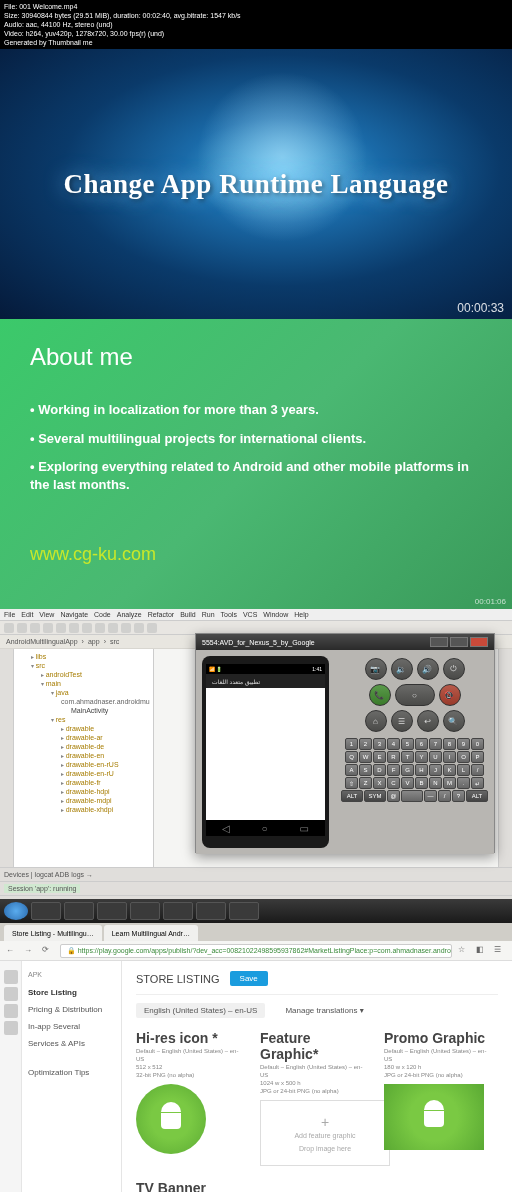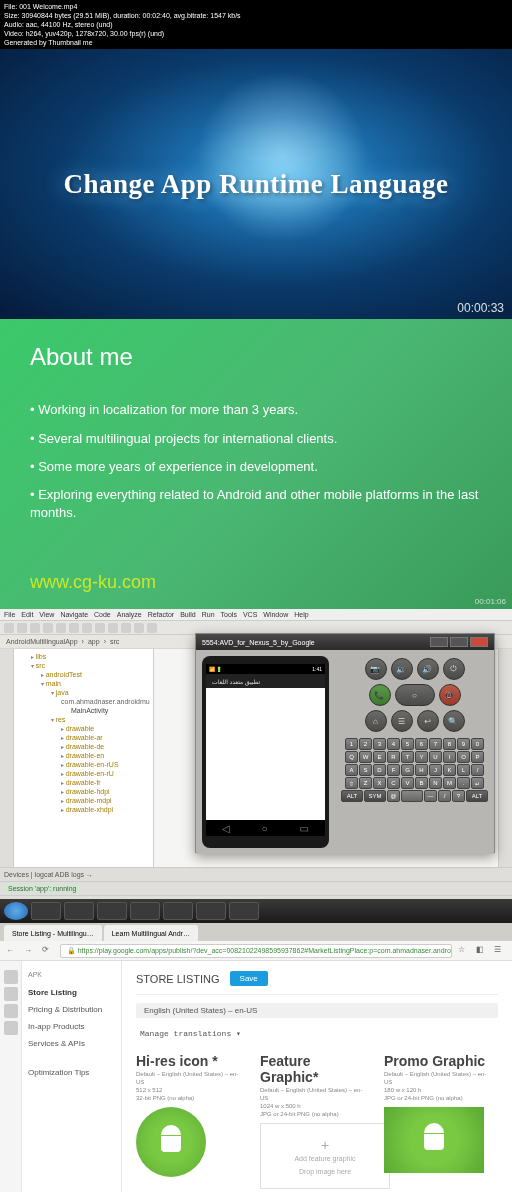--- a/index.html
+++ b/index.html
@@ -11,21 +11,21 @@
 
 .slide-blue { height: 270px; background: radial-gradient(ellipse at 55% 45%, #4fb8e8 0%, #1a6aa8 25%, #0a3a6a 55%, #051a3a 100%); position: relative; display: flex; align-items: center; justify-content: center; overflow: hidden; }
 .slide-blue::before { content: ''; position: absolute; width: 200px; height: 200px; background: radial-gradient(circle, rgba(180,230,255,0.6) 0%, transparent 60%); left: 55%; top: 40%; transform: translate(-50%,-50%); }
 .slide-blue-title { color: #fff; font-size: 27px; font-weight: bold; text-shadow: 0 0 20px rgba(120,200,255,0.8), 2px 2px 4px rgba(0,0,0,0.5); z-index: 2; font-family: Liberation Serif, serif; letter-spacing: 0.5px; }
 .slide-blue .timestamp { position: absolute; bottom: 4px; right: 8px; color: #fff; font-size: 12px; opacity: 0.85; }
 
 
 .slide-green { height: 290px; background: linear-gradient(135deg, #3bc96a 0%, #4ab872 50%, #3a9a5a 100%); padding: 24px 30px; color: #fff; position: relative; }
 .slide-green h2 { font-size: 24px; font-weight: normal; margin-bottom: 30px; }
 .slide-green ul { list-style: none; }
-.slide-green li { font-size: 13px; margin-bottom: 10px; line-height: 1.4; }
+.slide-green li { font-size: 13px; margin-bottom: 10px; line-height: 1.4; font-weight: bold; }
 .slide-green li::before { content: '• '; }
 .watermark { color: #c8e82a; font-size: 18px; text-align: left; margin-top: 50px; }
 .slide-green .timestamp { position: absolute; bottom: 3px; right: 6px; color: #fff; font-size: 8px; opacity: 0.7; }
 
 
 .ide { height: 290px; background: #e8e8e6; font-size: 7px; position: relative; overflow: hidden; }
 .ide-menubar { height: 12px; background: #efefef; border-bottom: 1px solid #ccc; display: flex; padding: 0 4px; gap: 6px; align-items: center; font-size: 7px; color: #333; }
 .ide-toolbar { height: 14px; background: #e8e6e2; border-bottom: 1px solid #ccc; display: flex; align-items: center; padding: 0 4px; gap: 3px; }
 .ide-toolbar .icon { width: 10px; height: 10px; background: #d0d0ce; border-radius: 2px; }
 .ide-breadcrumb { height: 14px; background: #e8e6e0; border-bottom: 1px solid #d8d6d0; display: flex; align-items: center; padding: 0 6px; font-size: 7px; color: #555; gap: 4px; }
@@ -92,23 +92,23 @@
 .console-rail { width: 22px; background: #f5f5f5; border-right: 1px solid #e5e5e5; padding-top: 6px; }
 .console-rail .ricon { width: 14px; height: 14px; margin: 3px auto; background: #ccc; border-radius: 2px; }
 .console-sidebar { width: 100px; border-right: 1px solid #e5e5e5; padding: 10px 6px; }
 .console-sidebar .section { font-size: 7px; color: #888; text-transform: uppercase; margin-bottom: 6px; }
 .console-sidebar .navitem { font-size: 8px; color: #555; padding: 4px 0; }
 .console-sidebar .navitem.active { color: #333; font-weight: bold; }
 .console-main { flex: 1; padding: 10px 14px; }
 .console-header { display: flex; align-items: center; gap: 10px; margin-bottom: 8px; padding-bottom: 8px; border-bottom: 1px solid #eee; }
 .console-header h3 { font-size: 11px; color: #444; text-transform: uppercase; font-weight: normal; }
 .console-header .save-btn { background: #1a9cde; color: #fff; padding: 3px 10px; font-size: 8px; border-radius: 2px; }
-.console-langbar { display: flex; gap: 8px; margin-bottom: 12px; font-size: 8px; flex-direction: column; }
+.console-langbar { display: flex; gap: 16px; margin-bottom: 12px; font-size: 8px; }
 .console-langbar .lang { background: #f0f0f0; padding: 3px 8px; border-radius: 2px; color: #555; }
-.console-langbar .manage { color: #555; padding: 3px 4px; font-family: Liberation Mono, monospace; }
+.console-langbar .manage { color: #555; padding: 3px 4px; }
 .assets { display: flex; gap: 14px; flex-wrap: wrap; }
 .asset { width: 110px; }
 .asset-title { font-size: 14px; font-weight: bold; color: #444; margin-bottom: 2px; }
 .asset-meta { font-size: 6px; color: #888; line-height: 1.3; margin-bottom: 4px; }
 .asset-box { border: 1px solid #ddd; display: flex; flex-direction: column; align-items: center; justify-content: center; color: #aaa; font-size: 7px; }
 .asset-box.icon { width: 70px; height: 70px; background: radial-gradient(circle at center, #7ac943 40%, #5aa933 100%); border-radius: 50%; border: none; position: relative; }
 .android-robot { width: 30px; height: 34px; position: relative; }
 .android-robot .head { width: 20px; height: 10px; background: #fff; border-radius: 10px 10px 0 0; margin: 0 auto; }
 .android-robot .body { width: 20px; height: 16px; background: #fff; margin: 1px auto 0; border-radius: 0 0 4px 4px; }
 .asset-box.feature { width: 130px; height: 66px; }
@@ -129,21 +129,20 @@
 <div class="slide-blue">
   <div class="slide-blue-title">Change App Runtime Language</div>
   <div class="timestamp">00:00:33</div>
 </div>
 
 <div class="slide-green">
   <h2>About me</h2>
   <ul>
     <li>Working in localization for more than 3 years.</li>
     <li>Several multilingual projects for international clients.</li>
-    <li>Some more years of experience in development.</li>
     <li>Exploring everything related to Android and other mobile platforms in the last months.</li>
   </ul>
   <div class="watermark">www.cg-ku.com</div>
   <div class="timestamp">00:01:06</div>
 </div>
 
 <div class="ide">
   <div class="ide-menubar">
     <span>File</span>
     <span>Edit</span>
@@ -361,21 +360,21 @@
     <div class="console-rail">
       <div class="ricon"></div>
       <div class="ricon"></div>
       <div class="ricon"></div>
       <div class="ricon"></div>
     </div>
     <div class="console-sidebar">
       <div class="section">APK</div>
       <div class="navitem active">Store Listing</div>
       <div class="navitem">Pricing &amp; Distribution</div>
-      <div class="navitem">In-app Products</div>
+      <div class="navitem">In-app Several</div>
       <div class="navitem">Services &amp; APIs</div>
       <div style="height:12px"></div>
       <div class="navitem">Optimization Tips</div>
     </div>
     <div class="console-main">
       <div class="console-header">
         <h3>STORE LISTING</h3>
         <span class="save-btn">Save</span>
       </div>
       <div class="console-langbar">

